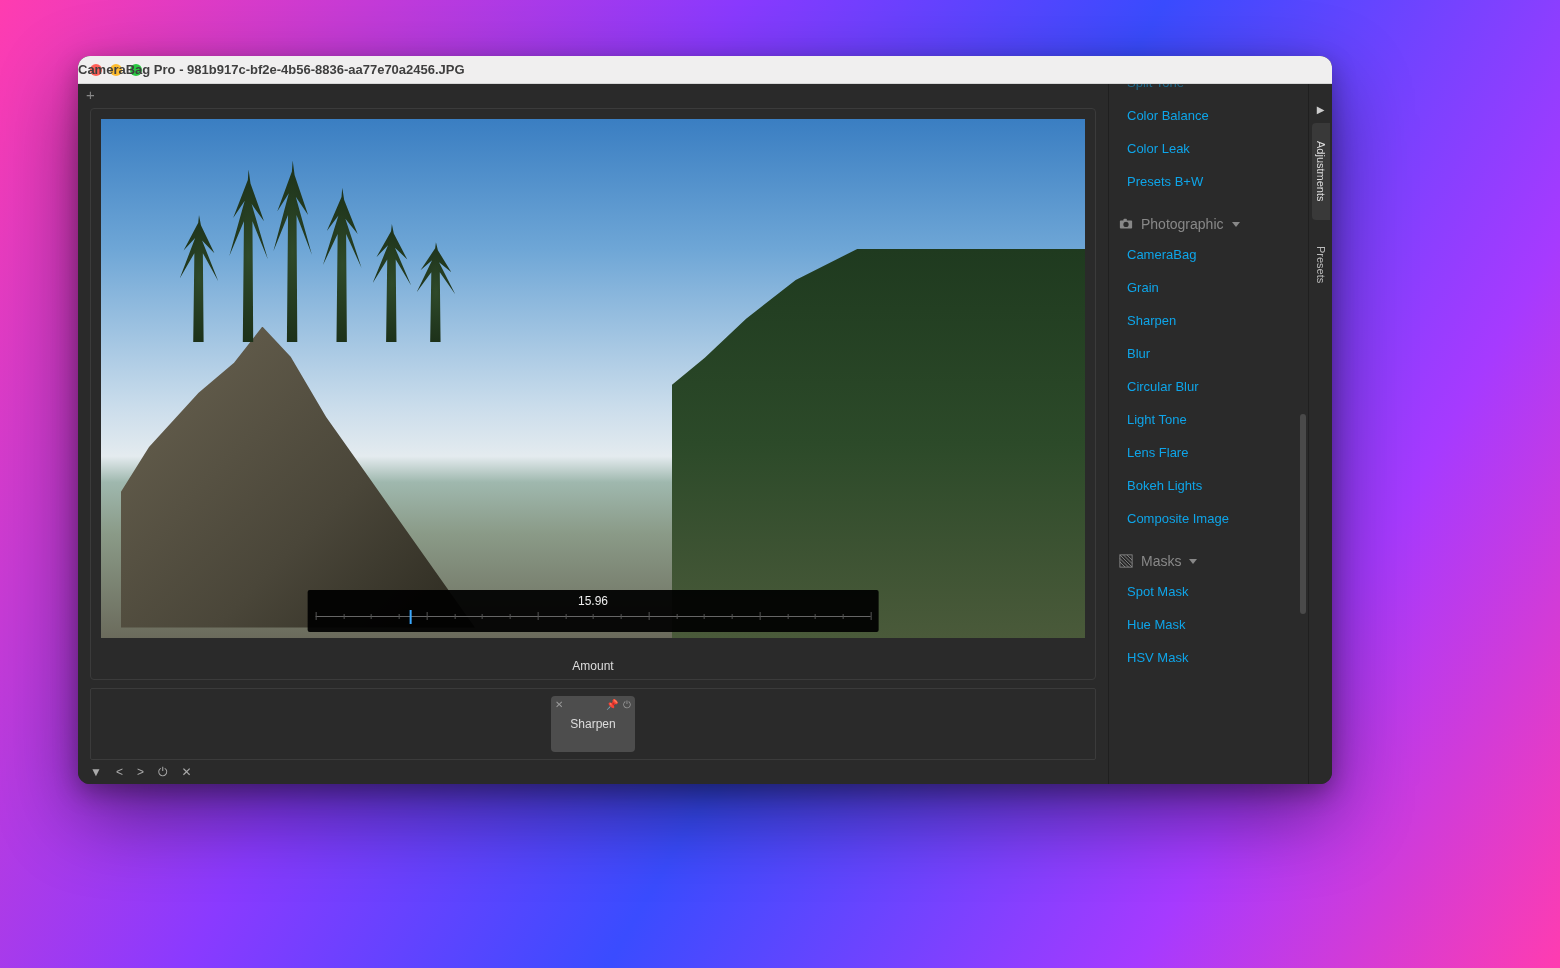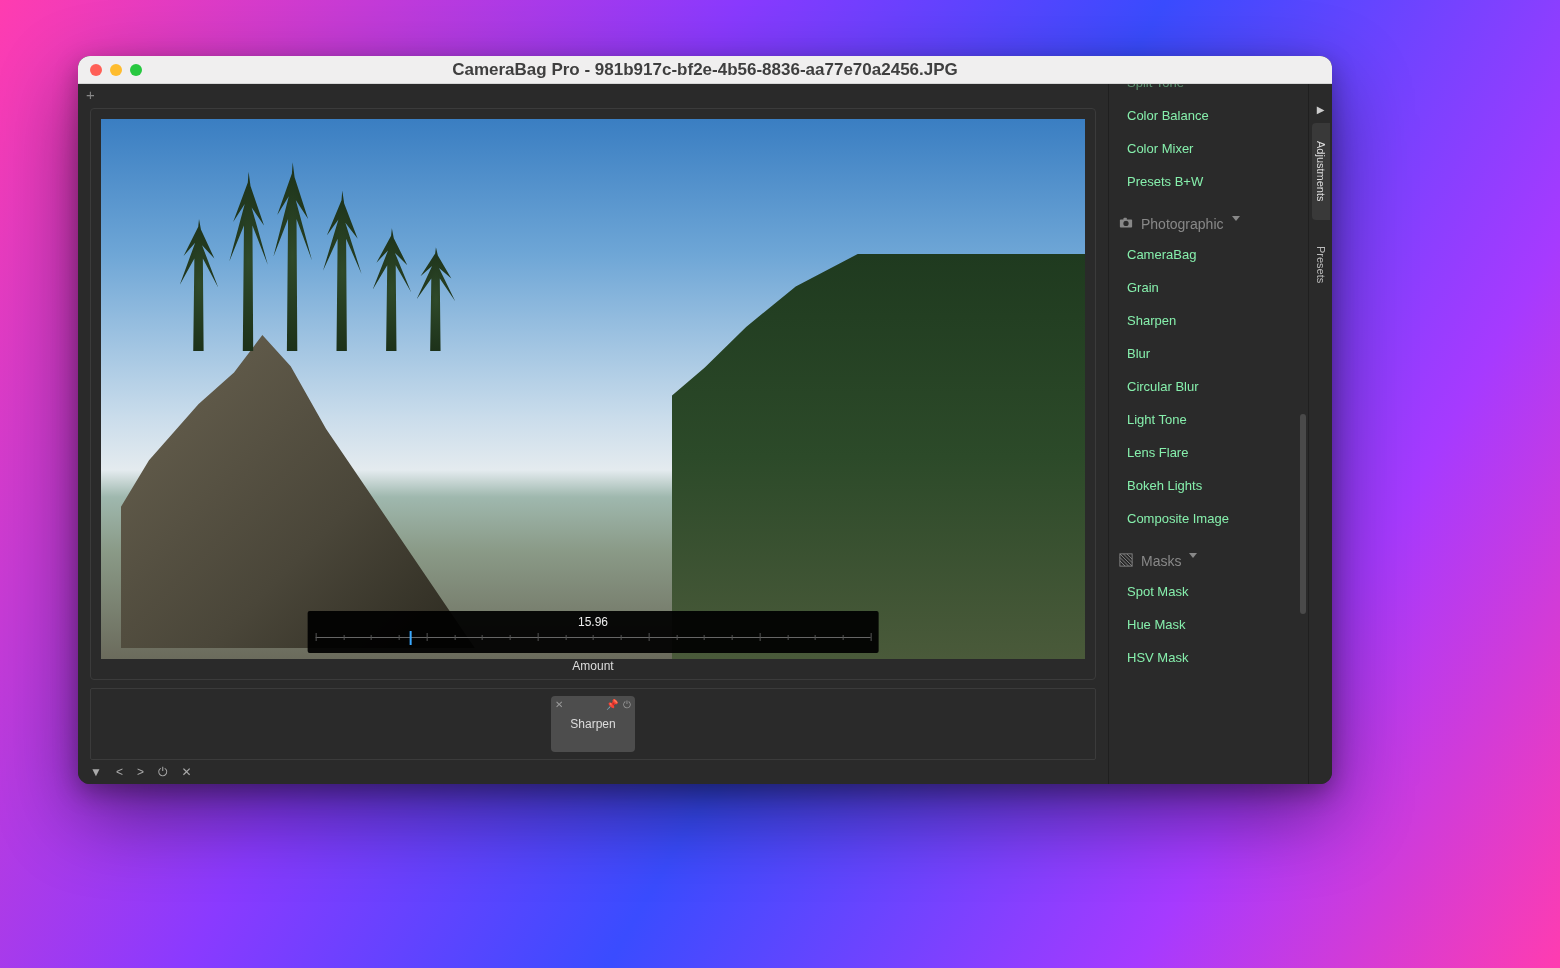--- a/index.html
+++ b/index.html
@@ -38,22 +38,21 @@
     gap: 8px;
     padding-left: 12px;
   }
   .tl { width: 12px; height: 12px; border-radius: 50%; }
   .tl.close { background: #ff5f57; }
   .tl.min { background: #febc2e; }
   .tl.max { background: #28c840; }
   .title {
     position: absolute;
     left: 0; right: 0;
-    text-align: center;
-    font-size: 17px;
+    font-size: 13px;
     font-weight: 600;
     color: #3f3f3f;
   }
   .app-body {
     flex: 1;
     display: flex;
     min-height: 0;
   }
   .main-pane {
     flex: 1;
@@ -185,21 +184,21 @@
     position: absolute;
     top: 0;
     width: 2px;
     height: 14px;
     background: #3aa9ff;
   }
   .slider-label {
     text-align: center;
     font-size: 12px;
     color: #ddd;
-    padding: 0 0 6px 0;
+    padding: 21px 0 6px 0;
   }
   .tiles-strip {
     margin: 4px 12px 0 12px;
     border: 1px solid #3b3b3b;
     border-radius: 2px;
     height: 72px;
     background: #2a2a2a;
     display: flex;
     align-items: center;
     justify-content: center;
@@ -251,25 +250,26 @@
     position: absolute;
     top: -18px;
     left: 0;
     right: 0;
     padding: 0 10px 20px 18px;
     color: #c8c8c8;
     font-size: 13px;
   }
   .adj-item {
     padding: 9px 0;
-    color: #86efac;
+    color: #0ea5e9;
     cursor: default;
   }
   .adj-group {
     display: flex;
+    align-items: center;
     gap: 8px;
     color: #888;
     font-size: 14px;
     padding: 18px 0 6px 0;
     margin-left: -8px;
   }
   .adj-group .ico {
     width: 14px; height: 14px;
     display: inline-block;
   }
@@ -406,21 +406,21 @@
         <span>⏻</span>
         <span>✕</span>
       </div>
 
     </div>
 
     <div class="side-pane">
       <div class="adjust-list">
         <div class="adj-item" style="opacity:0.5">Split Tone</div>
         <div class="adj-item">Color Balance</div>
-        <div class="adj-item">Color Mixer</div>
+        <div class="adj-item">Color Leak</div>
         <div class="adj-item">Presets B+W</div>
 
         <div class="adj-group">
           <span class="ico">
             <svg viewBox="0 0 16 16" fill="#888">
                 <rect x="1" y="4" width="14" height="9" rx="1"></rect>
                 <circle cx="8" cy="8.5" r="3" fill="#2a2a2a"></circle>
                 <rect x="5" y="2" width="4" height="3" rx="1"></rect>
               </svg>
           </span>

